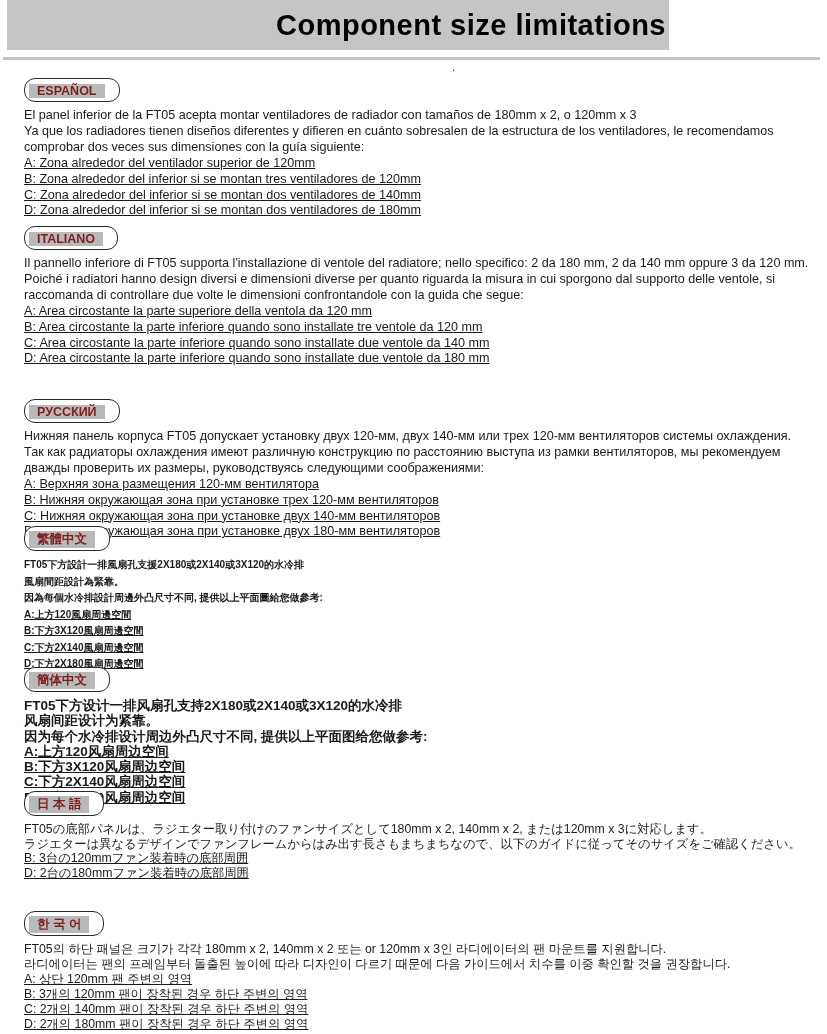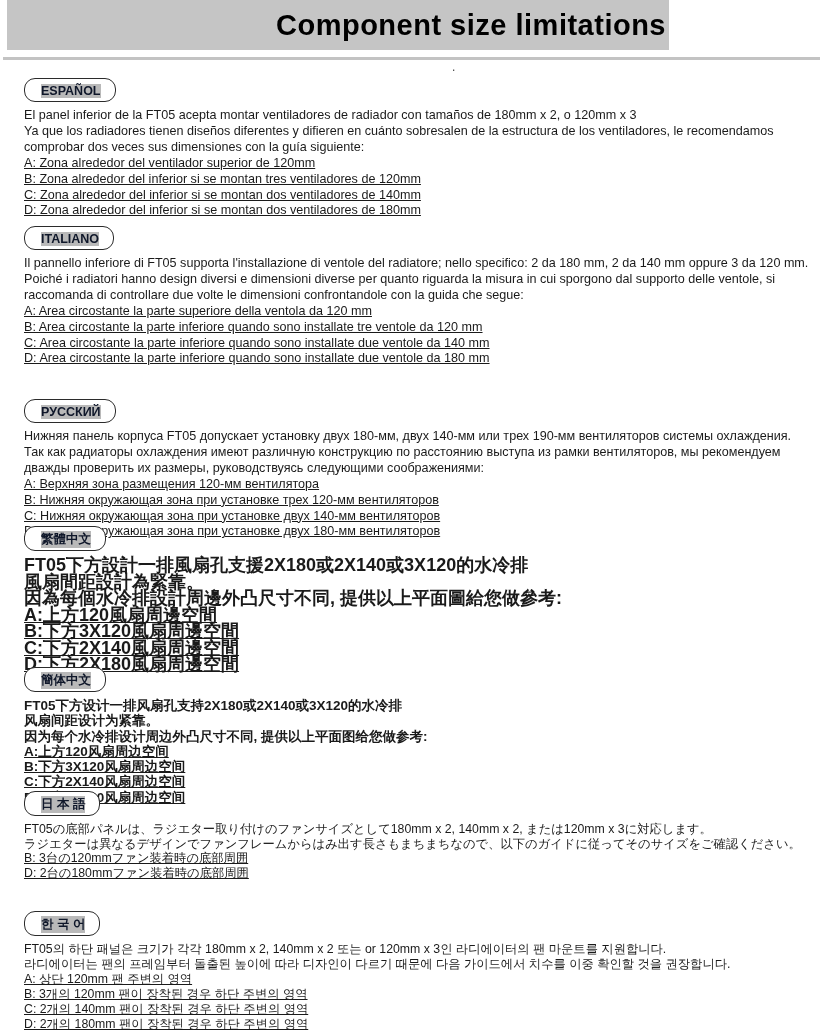--- a/index.html
+++ b/index.html
@@ -55,28 +55,27 @@
     border-radius: 11px;
     padding: 2px 14px 2px 4px;
     background: #ffffff;
     margin-bottom: 6px;
   }
   .badge-text {
     display: inline-block;
     background: #b9b9b9;
     font-weight: bold;
     font-size: 12.5px;
-    color: #0f172a;
-    padding: 0 0;
+    color: #7f1d1d;
+    padding: 0 8px;
     white-space: nowrap;
-    margin-left: 12px;
   }
   .body p { margin: 0; }
   .sec-latin .body { font-size: 12.6px; line-height: 15.9px; }
-  .sec-cjk-tw .body { font-size: 18px; line-height: 16.5px; font-weight: bold; }
+  .sec-cjk-tw .body { font-size: 10px; line-height: 16.5px; font-weight: bold; }
   .sec-cjk-cn .body { font-size: 13.5px; line-height: 15.3px; font-weight: bold; }
   .sec-ja .body { font-size: 12.3px; line-height: 14.6px; }
   .sec-ko .body { font-size: 12.3px; line-height: 15.1px; }
   .item { white-space: nowrap; text-decoration: underline; }
 </style>
 </head>
 <body>
 
 <div class="page">
 
@@ -106,21 +105,21 @@
       <p class="item">A: Area circostante la parte superiore della ventola da 120 mm</p>
       <p class="item">B: Area circostante la parte inferiore quando sono installate tre ventole da 120 mm</p>
       <p class="item">C: Area circostante la parte inferiore quando sono installate due ventole da 140 mm</p>
       <p class="item">D: Area circostante la parte inferiore quando sono installate due ventole da 180 mm</p>
     </div>
   </section>
 
   <section class="lang-section sec-latin" style="top:399px">
     <div class="badge"><span class="badge-text">РУССКИЙ</span></div>
     <div class="body">
-      <p>Нижняя панель корпуса FT05 допускает установку двух 180-мм, двух 140-мм или трех 190-мм вентиляторов системы охлаждения.</p>
+      <p>Нижняя панель корпуса FT05 допускает установку двух 120-мм, двух 140-мм или трех 120-мм вентиляторов системы охлаждения.</p>
       <p>Так как радиаторы охлаждения имеют различную конструкцию по расстоянию выступа из рамки вентиляторов, мы рекомендуем дважды проверить их размеры, руководствуясь следующими соображениями:</p>
       <p class="item">A: Верхняя зона размещения 120-мм вентилятора</p>
       <p class="item">B: Нижняя окружающая зона при установке трех 120-мм вентиляторов</p>
       <p class="item">C: Нижняя окружающая зона при установке двух 140-мм вентиляторов</p>
       <p class="item">D: Нижняя окружающая зона при установке двух 180-мм вентиляторов</p>
     </div>
   </section>
 
   <section class="lang-section sec-cjk-tw" style="top:526px">
     <div class="badge"><span class="badge-text">繁體中文</span></div>

